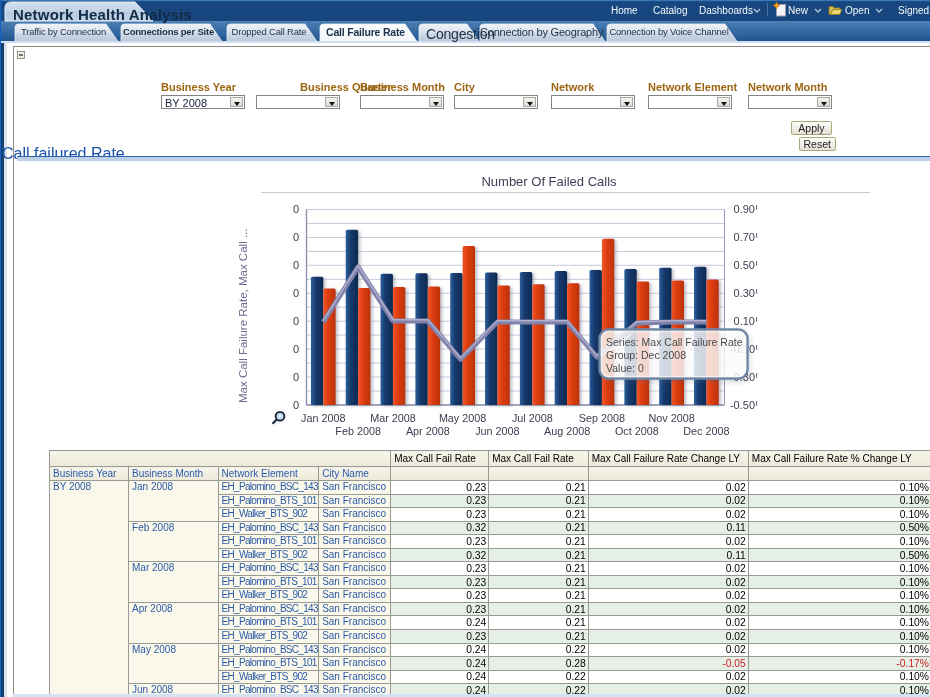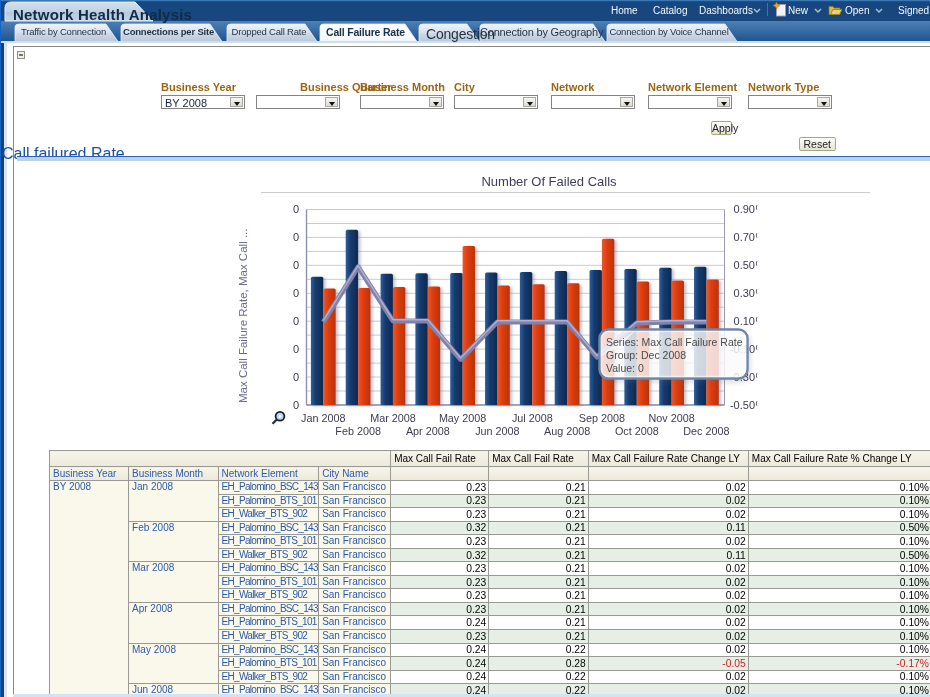--- a/index.html
+++ b/index.html
@@ -107,21 +107,21 @@
 <svg class="abs" style="left:17px;top:51px" width="8" height="8" viewBox="0 0 8 8">
 <rect x="0.5" y="0.5" width="7" height="7" fill="#f0efe8" stroke="#8f8f85" stroke-width="1"></rect>
 <rect x="2" y="3.4" width="4" height="1.2" fill="#222"></rect>
 </svg>
 <div class="abs lbl" style="left:161px;top:81px;">Business Year</div>
 <div class="abs lbl" style="left:256px;top:81px;margin-left:44px;">Business Quarter</div>
 <div class="abs lbl" style="left:360px;top:81px;">Business Month</div>
 <div class="abs lbl" style="left:454px;top:81px;">City</div>
 <div class="abs lbl" style="left:551px;top:81px;">Network</div>
 <div class="abs lbl" style="left:648px;top:81px;">Network Element</div>
-<div class="abs lbl" style="left:748px;top:81px;">Network Type</div>
+<div class="abs lbl" style="left:748px;top:81px;">Network Month</div>
 <div class="sel" style="left:161px;top:95px;">
     <span style="position:absolute;left:3px;top:1px;color:#16233c;">BY 2008</span>
     <span class="btn"></span>
   </div>
 <div class="sel" style="left:256px;top:95px;">
     <span class="btn"></span>
   </div>
 <div class="sel" style="left:360px;top:95px;">
     <span class="btn"></span>
   </div>
@@ -130,21 +130,21 @@
   </div>
 <div class="sel" style="left:551px;top:95px;">
     <span class="btn"></span>
   </div>
 <div class="sel" style="left:648px;top:95px;">
     <span class="btn"></span>
   </div>
 <div class="sel" style="left:748px;top:95px;">
     <span class="btn"></span>
   </div>
-<div class="pbtn" style="left:711px;top:120.5px;width:21px;">Apply</div>
+<div class="pbtn" style="left:791px;top:120.5px;width:41px;">Apply</div>
 <div class="pbtn" style="left:798.5px;top:137px;width:37.5px;">Reset</div>
 <div class="abs" style="left:2px;top:145px;font-size:16px;font-weight:normal;color:#1951a8;">Call failured Rate</div>
 <div class="abs" style="left:17px;top:156px;width:913px;height:1.2px;background:#2e62b0;"></div>
 <div class="abs" style="left:17px;top:157.2px;width:913px;height:4px;background:#bdd0e6;"></div>
 <svg class="abs" style="left:230px;top:170px" width="700" height="272" viewBox="0 0 700 272">
 <defs>
 <linearGradient id="gNavy" x1="0" y1="0" x2="1" y2="0">
         <stop offset="0" stop-color="#2c5f9d"></stop>
         <stop offset="0.4" stop-color="#16396b"></stop>
         <stop offset="1" stop-color="#0d2a52"></stop>

